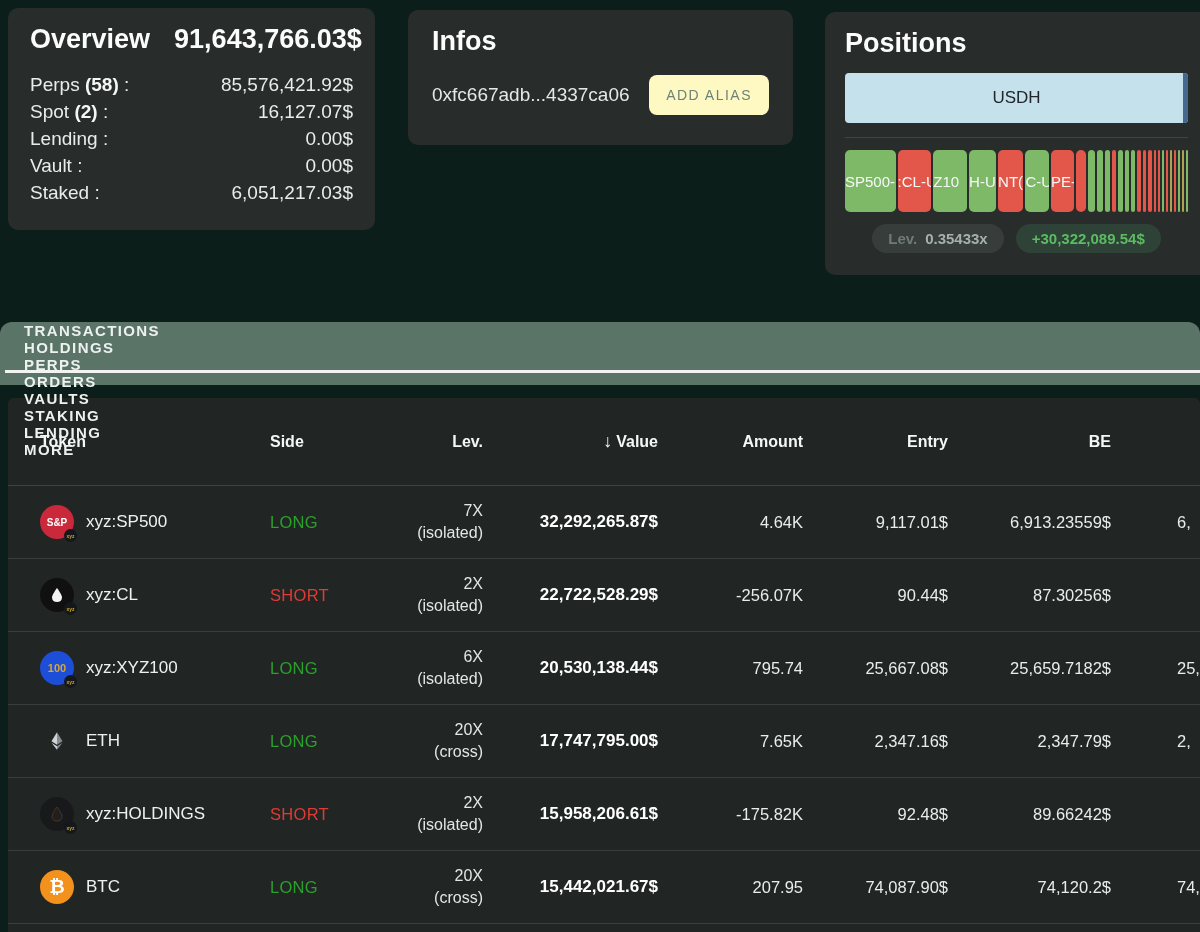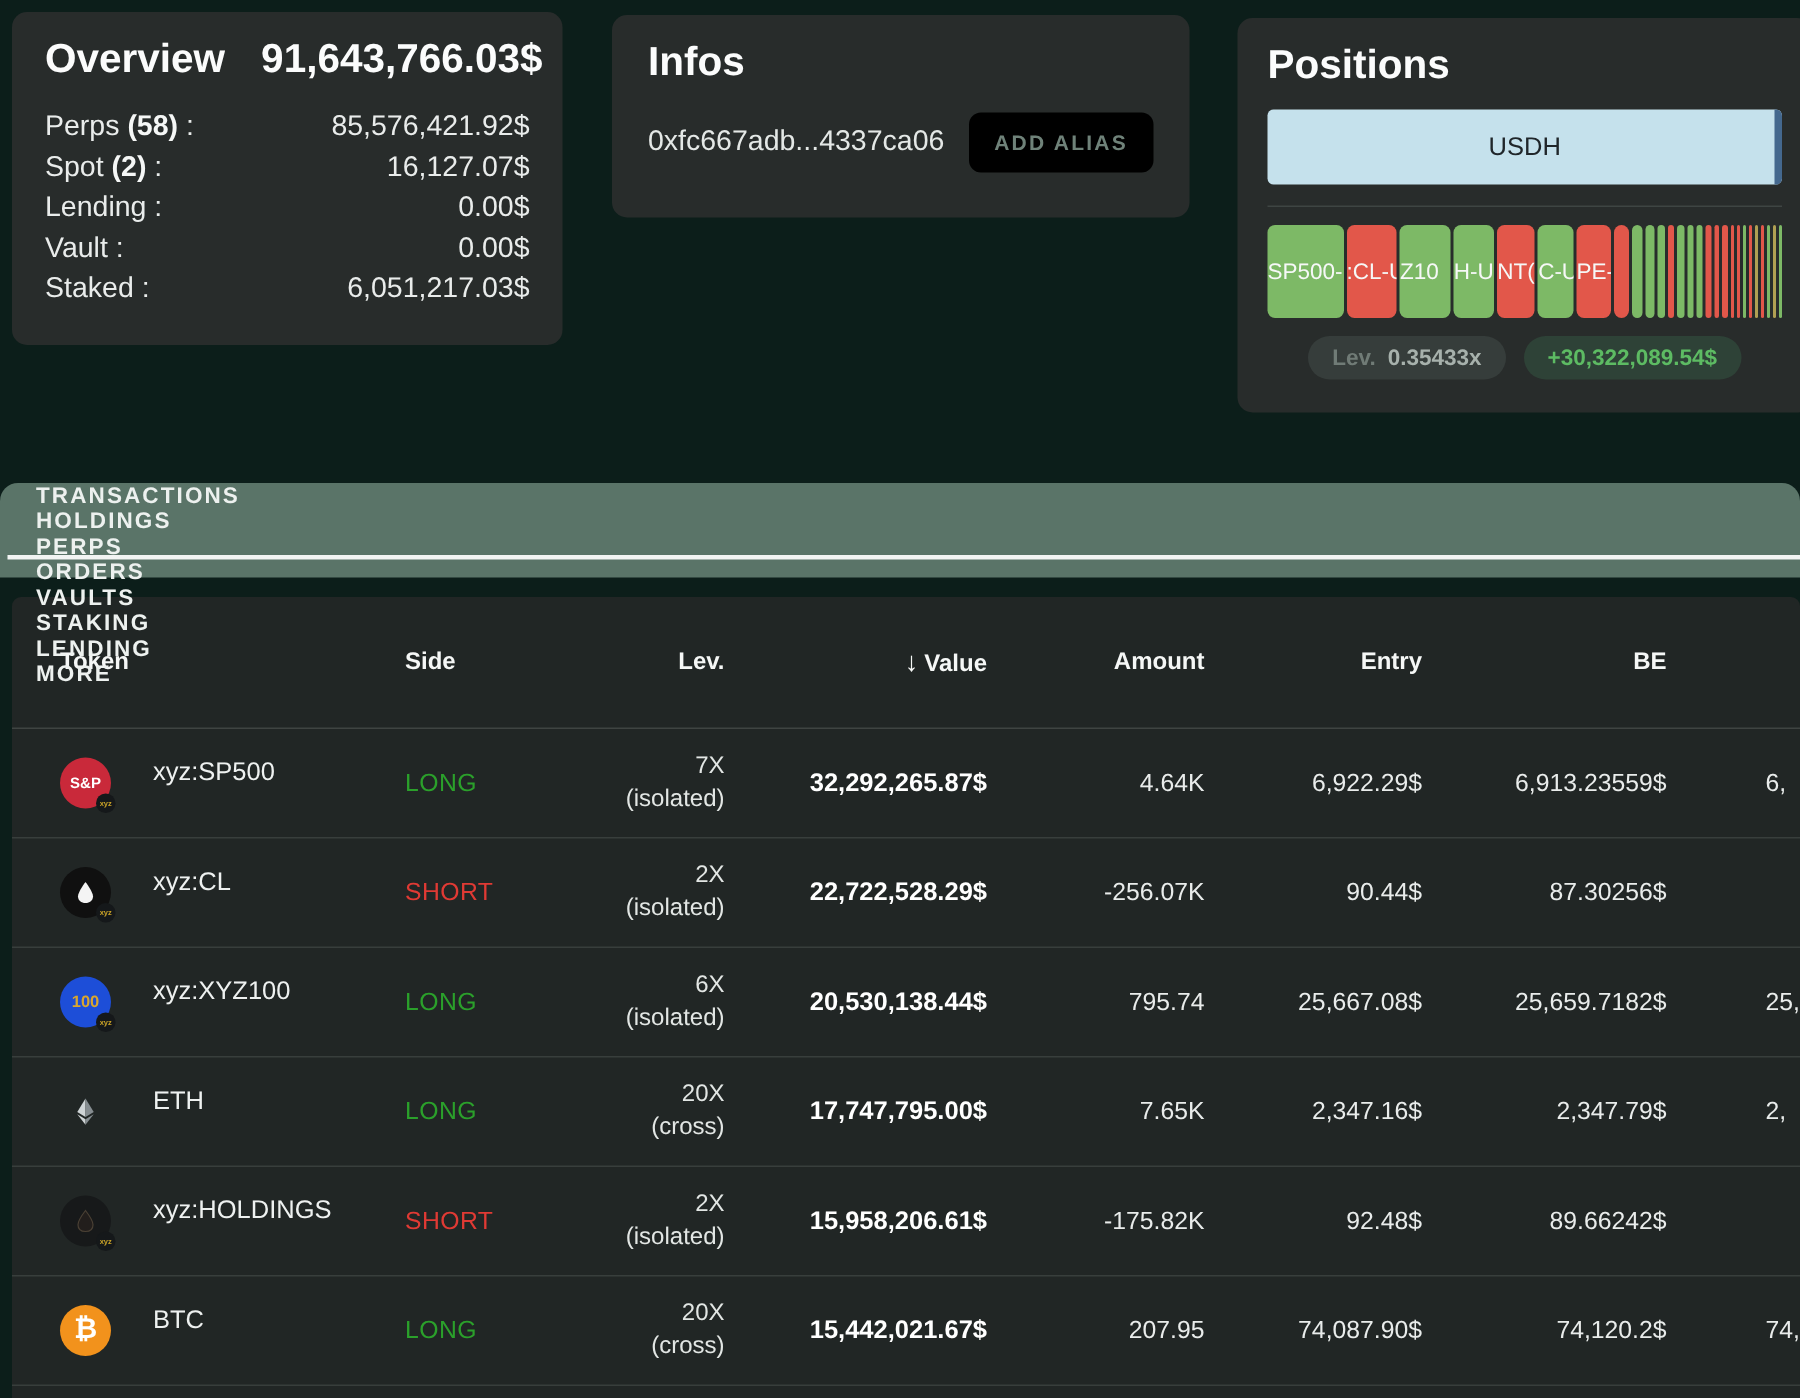--- a/index.html
+++ b/index.html
@@ -19,22 +19,22 @@
   .ov-titlebar { display:flex; align-items:baseline; gap:24px; }
   .ov-rows { margin-top:16px; }
   .ov-row { display:flex; justify-content:space-between; font-size:19px; line-height:27px; color:#e9eceb; }
   .ov-row b { font-weight:700; color:#f5f7f6; }
   .ov-val { text-align:right; }
 
   .infos-card { left:408px; top:10px; width:385px; height:135px; padding:16px 24px; }
   .infos-row { margin-top:18px; display:flex; align-items:center; justify-content:space-between; }
   .address { font-size:19px; color:#e4e8e6; }
   .add-alias-btn {
-    background:#000000; color:#6f8279; border:none; border-radius:8px;
-    font-family:inherit; font-size:14px; font-weight:700; letter-spacing:1.5px;
+    background:#fef9c3; color:#6f8279; border:none; border-radius:8px;
+    font-family:inherit; font-size:14px; font-weight:400; letter-spacing:1.5px;
     padding:12px 17px; cursor:pointer;
   }
 
   .positions-card { left:825px; top:12px; width:383px; height:263px; padding:16px 20px; }
   .usdh-btn {
     margin-top:14px; width:100%; height:50px; background:#c5e1ec; border:none;
     border-radius:4px; position:relative; font-family:inherit;
     font-size:17px; color:#20262a; cursor:pointer; font-weight:400;
   }
   .usdh-btn::after { content:""; position:absolute; right:0; top:0; bottom:0; width:5px;
@@ -78,21 +78,21 @@
     display:grid;
     grid-template-columns:230px 70px 143px 175px 145px 145px 163px 120px;
     padding-left:32px; align-items:center;
   }
   .thead { height:88px; border-bottom:1px solid #3f4442; font-weight:700;
     font-size:16px; color:#f5f7f6; }
   .thead .hcell { cursor:pointer; }
   .num { text-align:right; }
   .sort-icon { font-weight:700; font-size:18px; margin-right:4px; }
   .tbody .trow { height:73px; border-bottom:1px solid #383e3c; font-size:16.5px; color:#e9eceb; cursor:pointer; }
-  .c-token { display:flex; align-items:flex-start; gap:28px; font-size:17px; color:#eef1f0; }
+  .c-token { display:flex; align-items:center; gap:12px; font-size:17px; color:#eef1f0; }
   .c-side { font-weight:400; letter-spacing:0.3px; }
   .side-long { color:#2ba02b; }
   .side-short { color:#e03a34; }
   .c-lev { text-align:right; font-size:16px; line-height:22px; color:#e2e6e4; }
   .c-value { font-weight:700; color:#ffffff; font-size:17px; }
   .c-next { padding-left:66px; text-align:left; overflow:hidden; white-space:nowrap; }
 
   
   .ticon { position:relative; width:34px; height:34px; flex:0 0 34px; }
   .ticon .circ { width:34px; height:34px; border-radius:50%; display:flex;
@@ -223,21 +223,21 @@
           </span>
           <span class="tok-name">xyz:SP500</span>
         </div>
         <div class="c-side side-long">LONG</div>
         <div class="c-lev">
           <div class="lev-x">7X</div>
           <div class="lev-mode">(isolated)</div>
         </div>
         <div class="c-value num">32,292,265.87$</div>
         <div class="num">4.64K</div>
-        <div class="num">6,922.29$</div>
+        <div class="num">9,117.01$</div>
         <div class="num">6,913.23559$</div>
         <div class="c-next">6,</div>
       </div>
       <div class="trow">
         <div class="c-token">
           <span class="ticon ic-oil-light">
             <span class="circ">
               <svg width="16" height="16" viewBox="0 0 16 16">
                 <path d="M8 1 C8 1 3 7.5 3 10.5 C3 13.5 5.2 15 8 15 C10.8 15 13 13.5 13 10.5 C13 7.5 8 1 8 1 Z" fill="#f4f4f4"></path>
               </svg>

